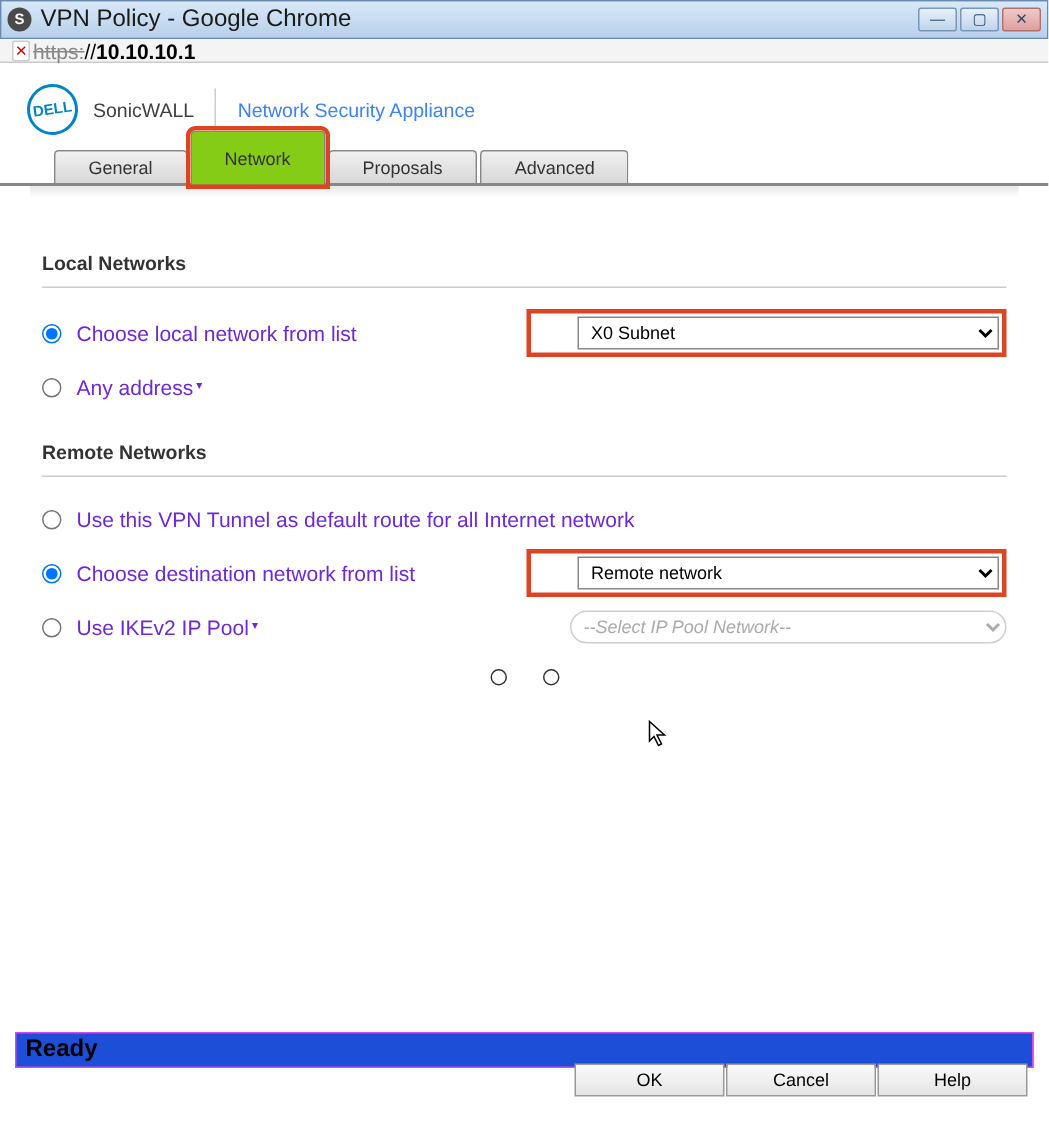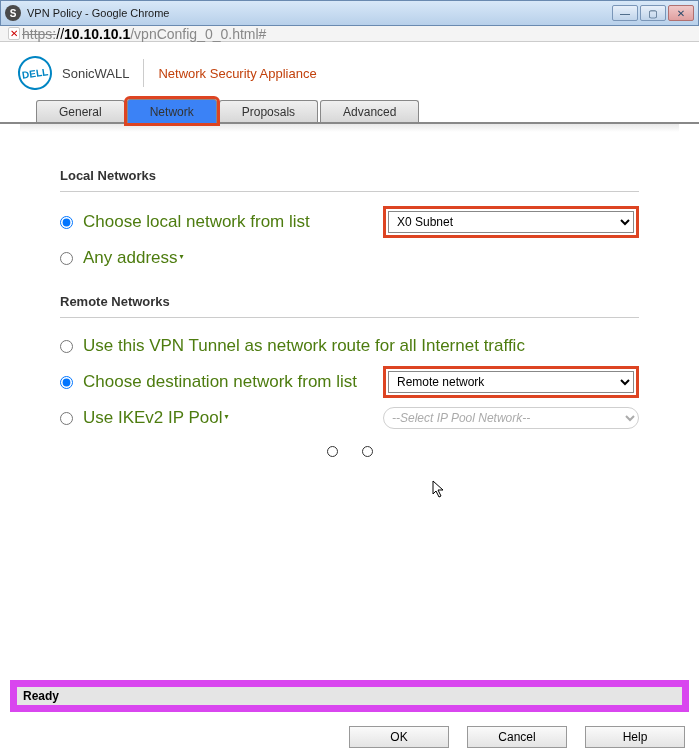--- a/index.html
+++ b/index.html
@@ -1,82 +1,81 @@
 <!DOCTYPE html>
 <html><head>
 <meta charset="utf-8">
 <style>
 * { box-sizing: border-box; margin: 0; padding: 0; }
 body { font-family: Arial, sans-serif; font-size: 12px; background: #fff; width: 699px; height: 756px; overflow: hidden; position: relative; }
 
 .titlebar { height: 26px; background: linear-gradient(#d8e8f8, #b8d0ea); display: flex; align-items: center; padding: 0 4px; border: 1px solid #6a8ab0; }
 .titlebar .favicon { width: 16px; height: 16px; background: #4a4a4a; border-radius: 50%; margin-right: 6px; display: flex; align-items: center; justify-content: center; color: #fff; font-size: 10px; font-weight: bold; }
-.titlebar .title { flex: 1; font-size: 11px; color: #1a1a1a; }
+.titlebar .title { flex: 1; font-size: 16px; color: #1a1a1a; }
 .titlebar .winbtn { width: 26px; height: 16px; background: linear-gradient(#e8f0fa,#c0d4ea); border: 1px solid #7a96b8; margin-left: 2px; border-radius: 2px; display: flex; align-items: center; justify-content: center; font-size: 10px; color: #2a4a6a; cursor: pointer; }
 .titlebar .winbtn.close { background: linear-gradient(#f0c8c8,#e0a0a0); border-color: #b07070; }
 
 .addressbar { height: 16px; background: #f4f4f4; border-bottom: 1px solid #ccc; display: flex; align-items: center; padding: 0 8px; font-size: 14px; }
 .addressbar .proto { color: #888; text-decoration: line-through; position: relative; }
 .addressbar .proto::before { content: "✕"; position: absolute; left: -14px; top: 1px; font-size: 10px; color: #c00; background: #fff; border: 1px solid #ccc; border-radius: 2px; padding: 0 1px; }
 .addressbar .host { color: #000; font-weight: bold; }
 .addressbar .path { color: #888; }
 
 .brandbar { padding: 14px 18px 8px; display: flex; align-items: center; }
 .brandlogo { width: 34px; height: 34px; border: 2px solid #0085c3; border-radius: 50%; display: flex; align-items: center; justify-content: center; color: #0085c3; font-size: 10px; font-weight: bold; margin-right: 10px; transform: rotate(-8deg); }
 .brandtext { font-size: 13px; color: #404040; }
 .brandsep { width: 1px; height: 28px; background: #ccc; margin: 0 14px; }
-.brandsub { font-size: 13px; color: #c2410c; }
+.brandsub { font-size: 13px; color: #3b82f6; }
 
 .tabs { display: flex; padding-left: 36px; border-bottom: 2px solid #888; height: 26px; align-items: flex-end; }
 .tab { height: 22px; padding: 0 22px; font-size: 12px; color: #333; background: linear-gradient(#f0f0f0,#d8d8d8); border: 1px solid #888; border-bottom: none; border-radius: 3px 3px 0 0; margin-right: 2px; display: flex; align-items: center; cursor: pointer; margin-top: 36px; }
-.tab.active { background: #3b82f6; height: 24px; position: relative; top: 1px; }
+.tab.active { background: #84cc16; height: 36px; position: relative; top: 1px; }
 .tab.highlight { outline: 3px solid #d42; outline-offset: 0; }
 
 .tabtrail { height: 8px; background: linear-gradient(#e8e8e8,#fff); margin: 0 20px 20px; }
 
-.content { padding: 0 60px; }
+.content { padding: 0 28px; }
 .section-title { font-size: 13px; font-weight: bold; color: #333; padding: 16px 0 8px; border-bottom: 1px solid #ccc; margin-bottom: 14px; }
 
 .row { display: flex; align-items: center; min-height: 28px; margin-bottom: 6px; }
 .radio { width: 13px; height: 13px; margin-right: 10px; }
-.row-label { font-size: 17px; color: #4d7c0f; flex: 0 0 300px; }
+.row-label { font-size: 14px; color: #6d28d9; flex: 0 0 300px; }
 .row-label.sup::after { content: "▾"; font-size: 8px; position: relative; top: -4px; left: 2px; }
 
-.sel { flex: 1; height: 22px; border: 1px solid #888; font-size: 12px; padding: 0 4px; background: #fff; }
+.sel { flex: 1; height: 22px; border: 1px solid #888; font-size: 12px; padding: 0 4px; background: #fff; margin-left: 29px; }
 .sel.placeholder { color: #888; border-color: #bbb; font-style: italic; border-radius: 11px;}
 .sel-highlight { border: 3px solid #d42; padding: 2px; display: flex; flex: 1; }
 .sel-highlight .sel { border: 1px solid #888; }
 
 .pager { display: flex; justify-content: center; gap: 24px; margin-top: 14px; }
 .pdot { width: 11px; height: 11px; border: 1.5px solid #333; border-radius: 50%; cursor: pointer; }
 
 .cursor { position: absolute; left: 432px; top: 480px; font-size: 16px; color: #000; pointer-events: none; }
 
-.statusbar { position: absolute; bottom: 44px; left: 10px; right: 10px; border: 7px solid #d946ef; padding: 2px 6px; font-size: 12px; font-weight: bold; background: #e5e5e5; }
+.statusbar { position: absolute; bottom: 44px; left: 10px; right: 10px; border: 1px solid #d946ef; padding: 2px 6px; font-size: 16px; font-weight: bold; background: #1d4ed8; }
 
-.footerbtns { position: absolute; bottom: 8px; right: 14px; display: flex; gap: 18px; }
+.footerbtns { position: absolute; bottom: 25px; right: 14px; display: flex; gap: 1px; }
 .fbtn { width: 100px; height: 22px; background: linear-gradient(#fafafa,#e4e4e4); border: 1px solid #999; font-size: 12px; cursor: pointer; }
 </style>
 </head>
 <body>
 
 <div class="titlebar">
   <div class="favicon">S</div>
   <div class="title">VPN Policy - Google Chrome</div>
   <div class="winbtn">—</div>
   <div class="winbtn">▢</div>
   <div class="winbtn close">✕</div>
 </div>
 
 <div class="addressbar">
   <span style="width:14px"></span>
   <span class="proto">https:</span>
   <span>//</span>
   <span class="host">10.10.10.1</span>
-  <span class="path">/vpnConfig_0_0.html#</span>
 </div>
 
 <div class="brandbar">
   <div class="brandlogo">DELL</div>
   <div class="brandtext">SonicWALL</div>
   <div class="brandsep"></div>
   <div class="brandsub">Network Security Appliance</div>
 </div>
 
 <div class="tabs">
@@ -103,21 +102,21 @@
 
   <div class="row">
     <input type="radio" class="radio" style="">
     <span class="row-label sup">Any address</span>
   </div>
 
   <div class="section-title">Remote Networks</div>
 
   <div class="row">
     <input type="radio" class="radio" style="">
-    <span class="row-label" style="flex:1">Use this VPN Tunnel as network route for all Internet traffic</span>
+    <span class="row-label" style="flex:1">Use this VPN Tunnel as default route for all Internet network</span>
   </div>
 
   <div class="row">
     <input type="radio" class="radio" checked="" style="">
     <span class="row-label">Choose destination network from list</span>
     <span class="sel-highlight">
       <select class="sel">
         <option>Remote network</option>
       </select>
     </span>

